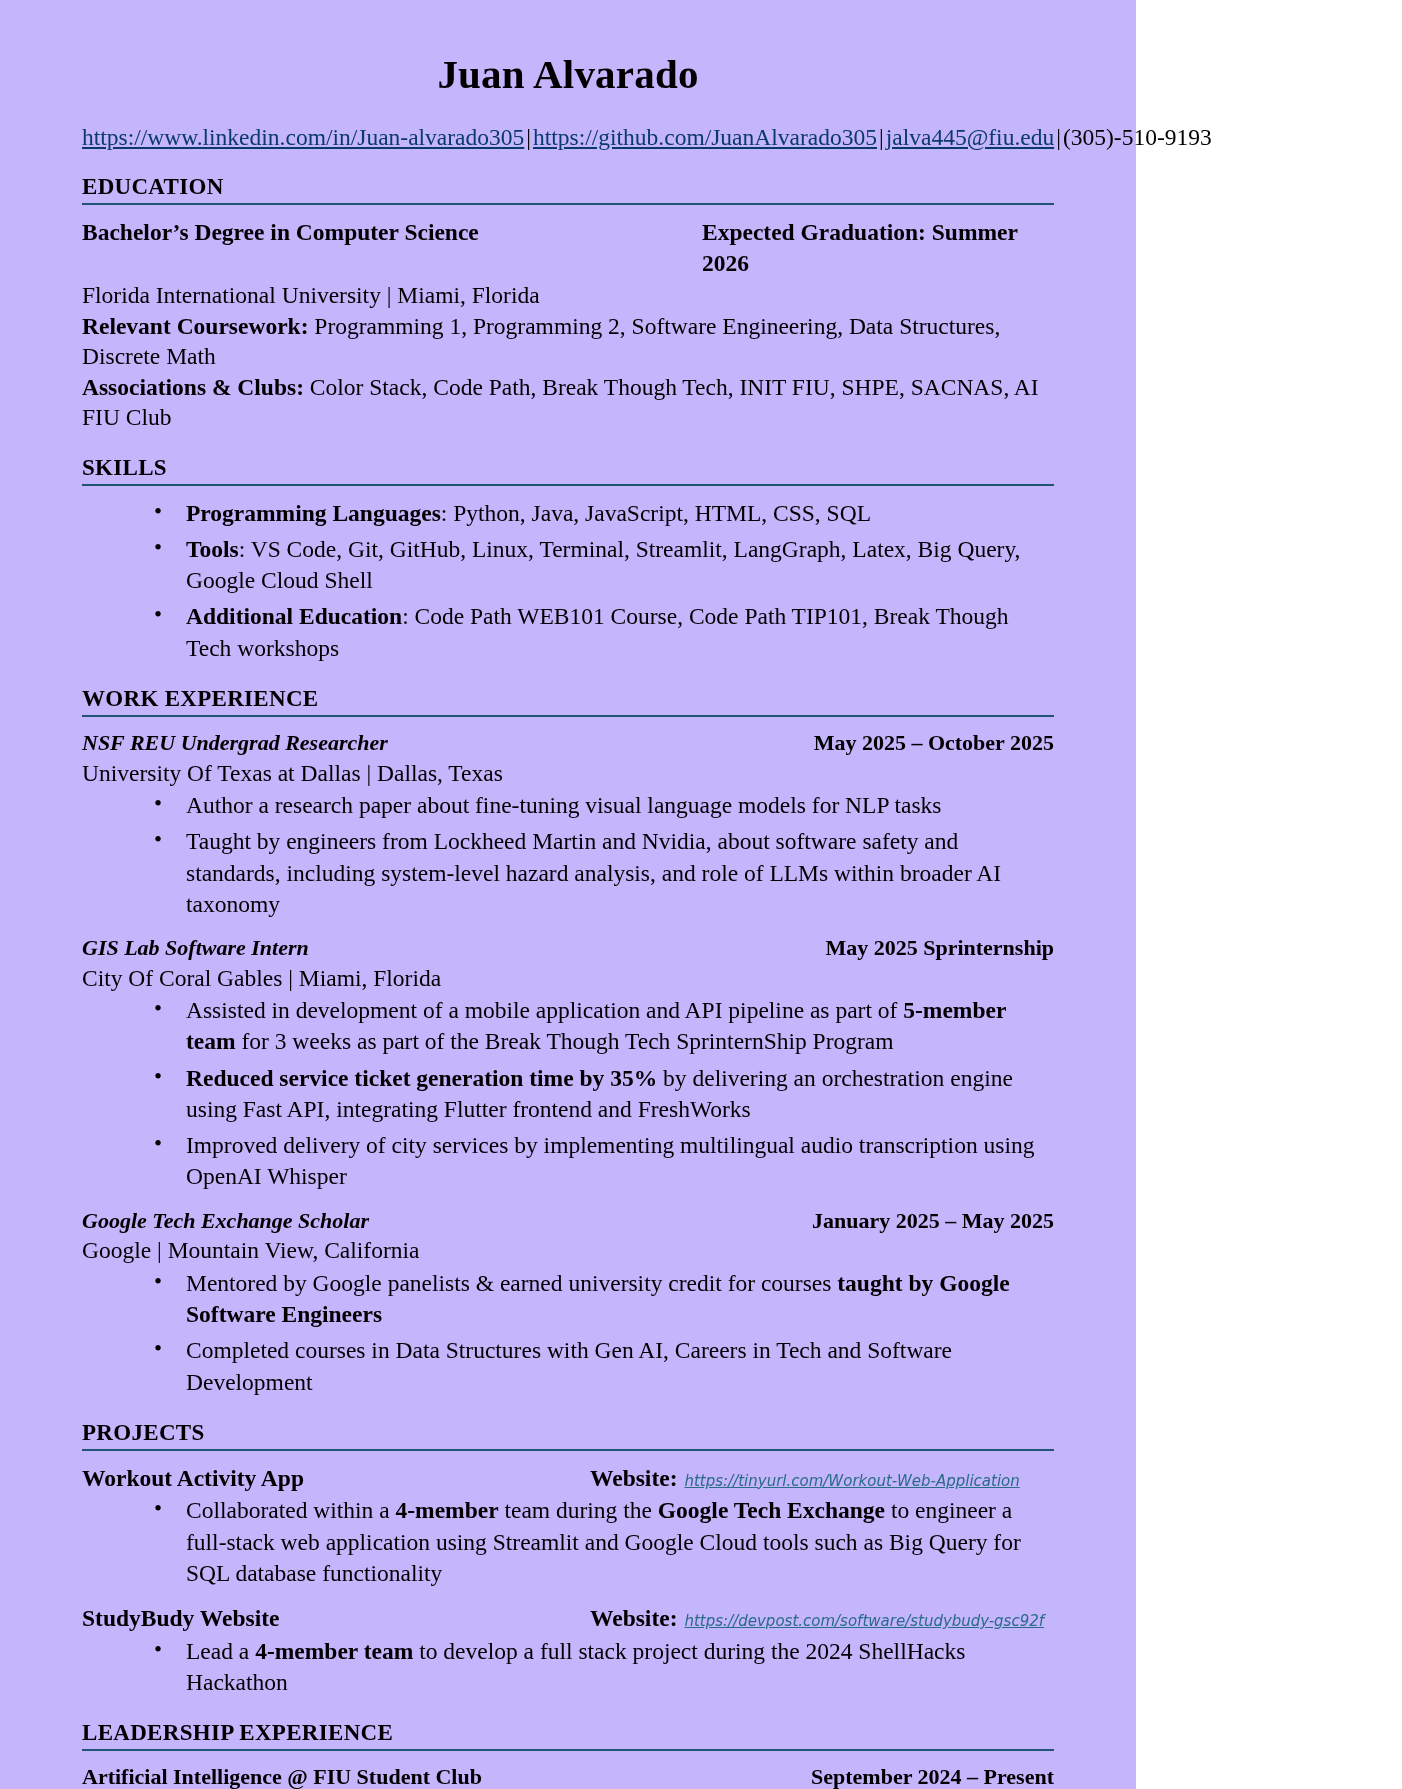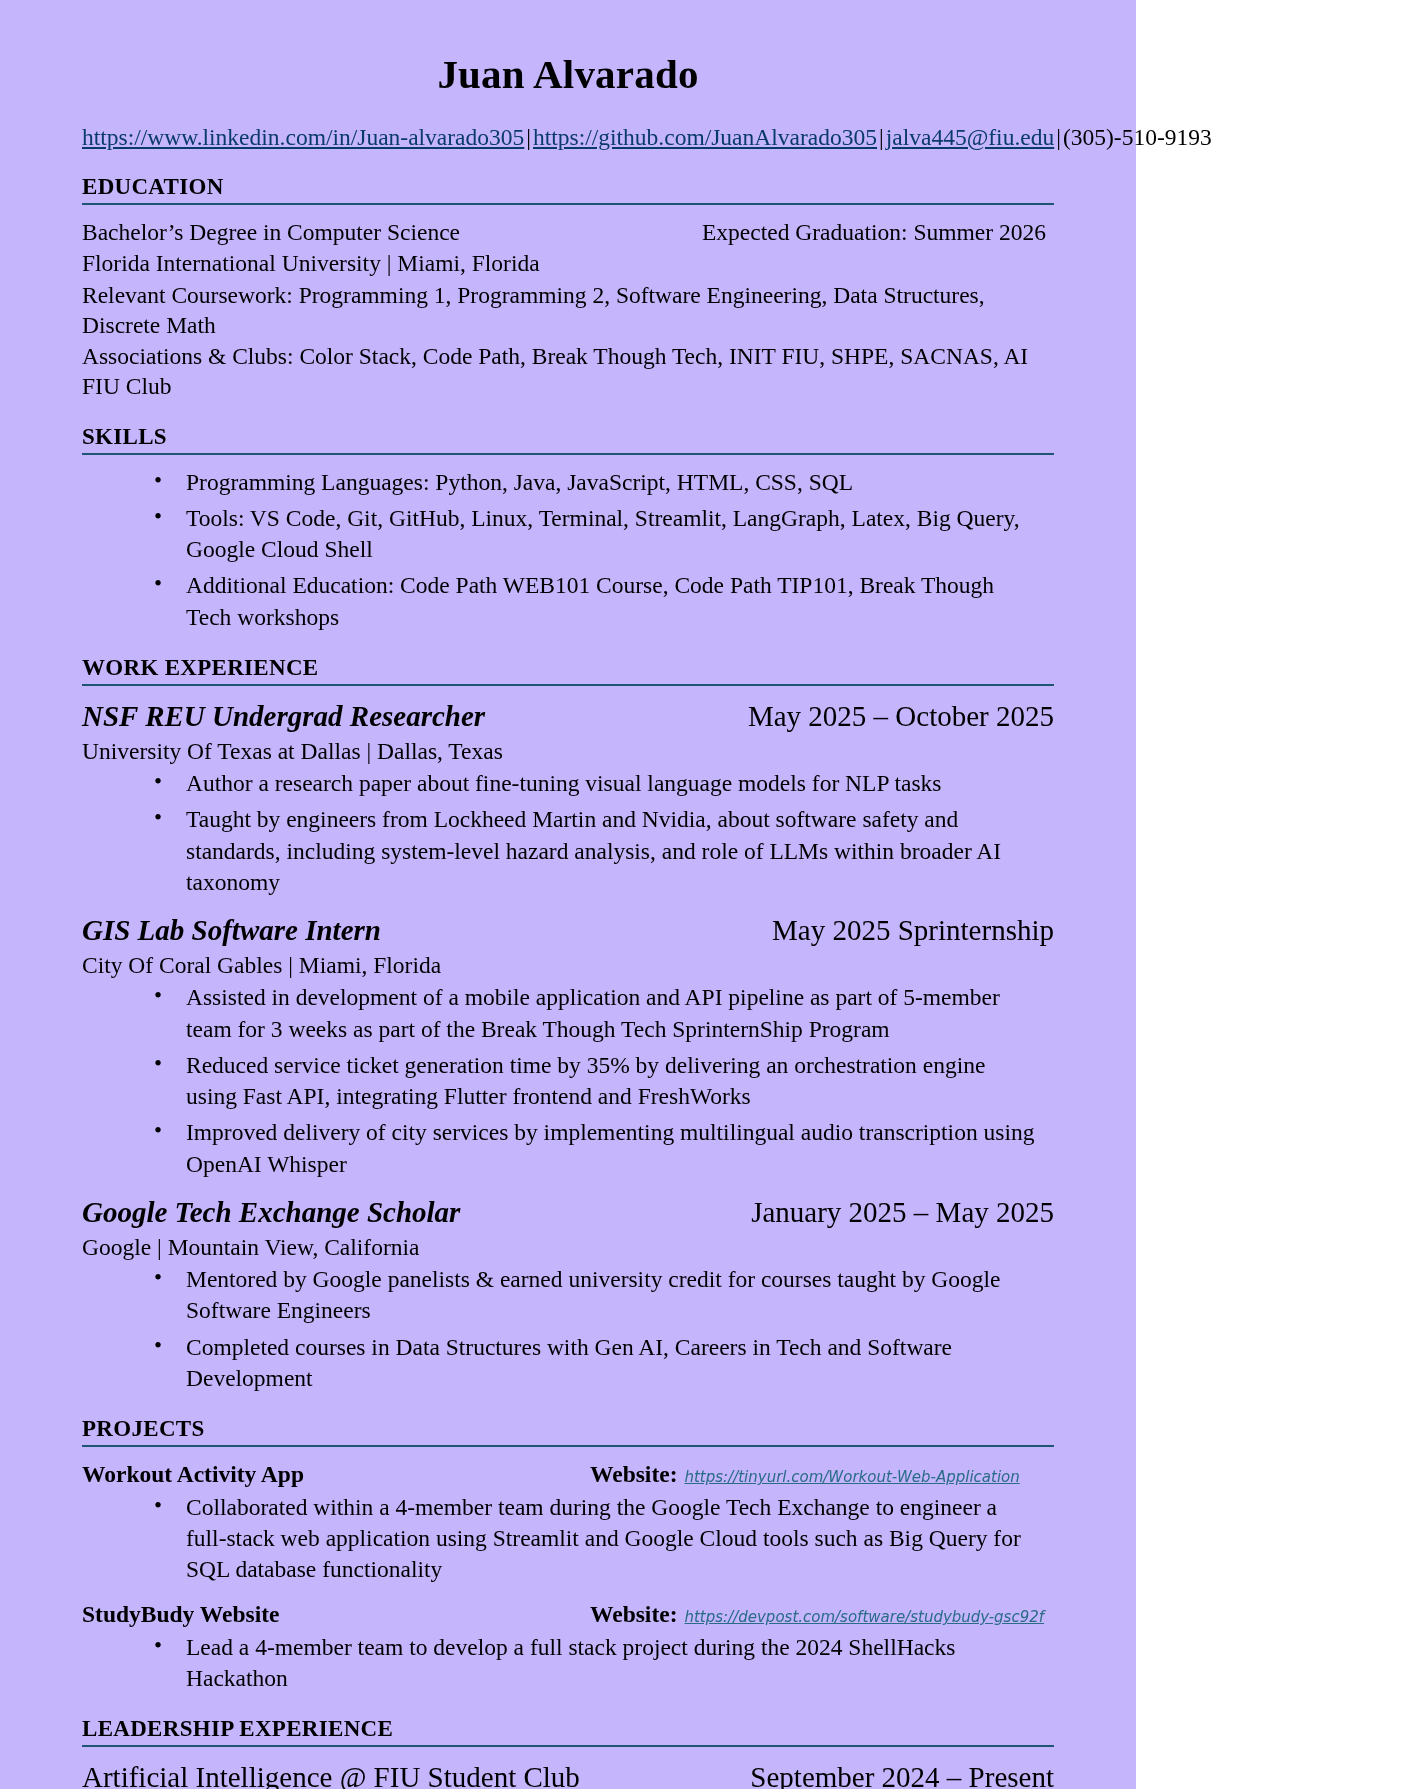--- a/index.html
+++ b/index.html
@@ -60,27 +60,27 @@
     border-top: 2.2px solid #1f5473;
     margin: 0 0 12px 0;
     width: 100%;
   }
 
   
   .row {
     display: flex;
     justify-content: space-between;
     align-items: flex-start;
-    font-size: 29px;
+    font-size: 22px;
     line-height: 1.3;
   }
   .row .left { text-align: left; }
   .row .right { text-align: right; white-space: nowrap; }
 
-  .b   { font-weight: normal; }
+  .b   { font-weight: bold; }
   .bi  { font-weight: bold; font-style: italic; }
 
   .plain-line {
     font-size: 23.5px;
     line-height: 1.3;
   }
 
   .edu-cols {
     display: flex;
     font-size: 23.5px;

